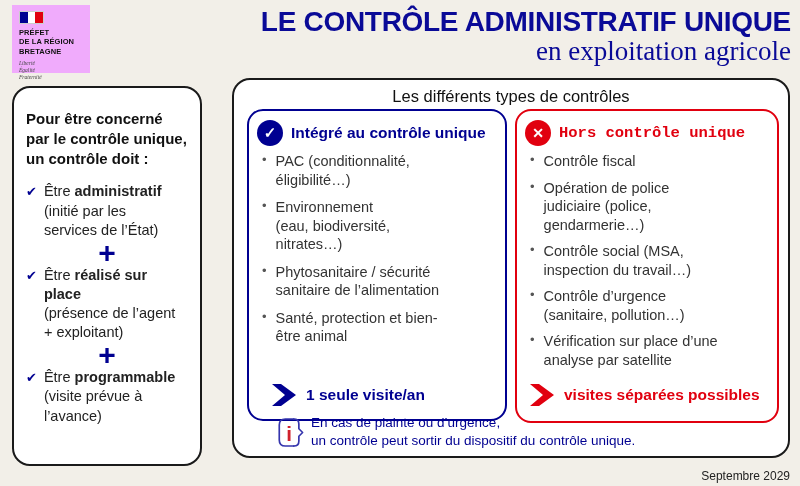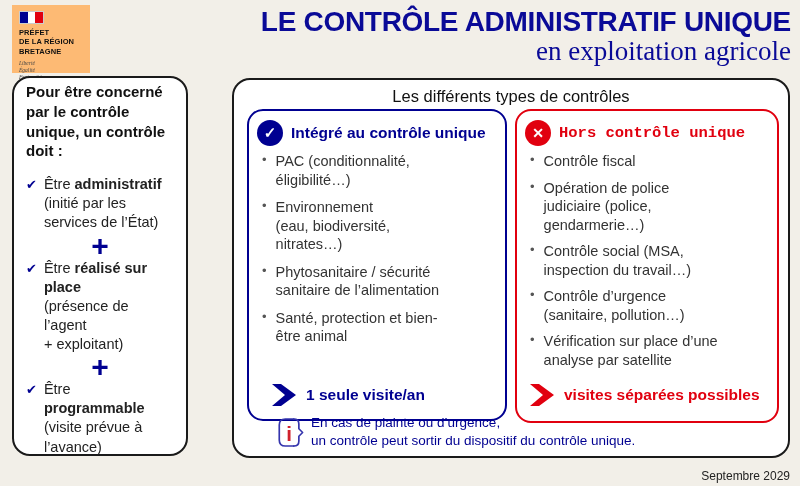--- a/index.html
+++ b/index.html
@@ -4,37 +4,37 @@
 <style>
   * { margin:0; padding:0; box-sizing:border-box; }
   body { background:#e8e6e0; }
   .canvas {
     position:relative; width:800px; height:486px; overflow:hidden;
     background:#f2efe8;
     font-family:"Liberation Sans", sans-serif;
   }
 
   
-  .logo-box { position:absolute; left:12px; top:5px; width:78px; height:68px; background:#fdba74; padding:6px 4px 4px 7px; }
+  .logo-box { position:absolute; left:12px; top:5px; width:78px; height:68px; background:#f0abfc; padding:6px 4px 4px 7px; }
   .flag { display:flex; width:25px; height:13px; margin-bottom:4px; border:0.5px solid #ccc; }
   .flag .b { flex:1; background:#000091; }
   .flag .w { flex:1; background:#fff; }
   .flag .r { flex:1; background:#e1000f; }
   .logo-name { font-size:7.5px; font-weight:bold; color:#111; line-height:1.25; letter-spacing:0.1px; }
   .logo-motto { margin-top:4px; font-family:"Liberation Serif", serif; font-style:italic; font-size:5.5px; color:#444; line-height:1.3; white-space:pre-line; }
 
   
   .title-block { position:absolute; top:7px; right:9px; text-align:right; color:#0a0a97; }
   .title-main { font-size:28px; font-weight:800; letter-spacing:-0.3px; line-height:1.05; }
   .title-sub { font-family:"Liberation Serif", serif; font-size:27px; line-height:1.0; margin-top:2px; }
 
   
   .panel { position:absolute; background:#fff; border:2.5px solid #1a1a1a; border-radius:18px; }
 
-  .left-panel { left:12px; top:76px; width:176px; height:380px; padding:4px 12px; }
+  .left-panel { left:12px; top:86px; width:190px; height:380px; padding:21px 12px; }
   .left-heading { font-size:15px; font-weight:bold; color:#111; line-height:1.32; }
   .left-list { margin-top:14px; }
   .check-item { display:flex; gap:7px; font-size:14.5px; color:#222; line-height:1.32; }
   .check { color:#000091; font-size:13px; padding-top:1px; flex:none; }
   .check-item .txt { white-space:pre-line; }
   .plus { text-align:center; color:#000091; font-weight:bold; font-size:30px; line-height:24px; margin:1px 0; }
 
   .main-panel { left:232px; top:78px; width:558px; height:380px; }
   .main-heading { text-align:center; font-size:16.5px; font-weight:normal; color:#111; margin-top:7px; }
 

